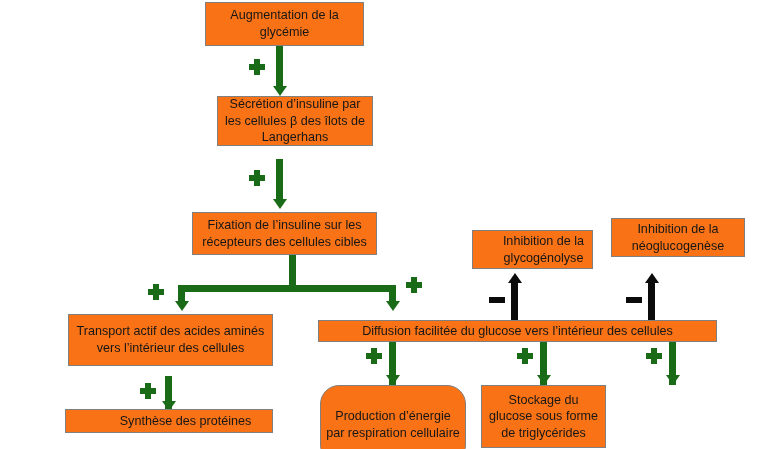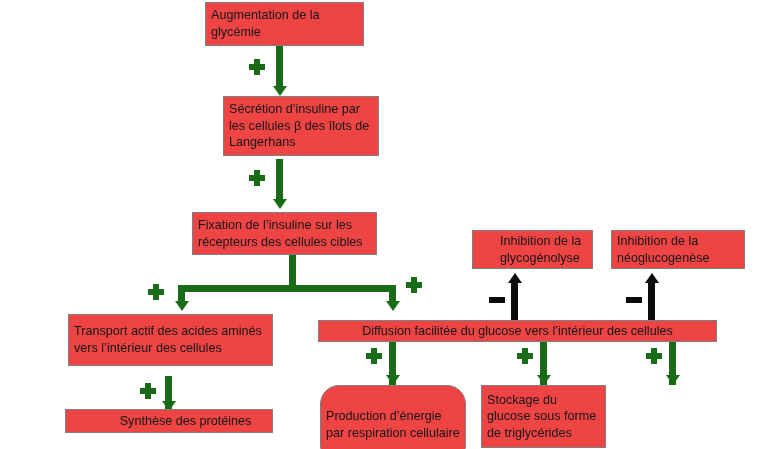--- a/index.html
+++ b/index.html
@@ -15,25 +15,26 @@
     position: relative;
     width: 760px;
     height: 449px;
     background: #ffffff;
     overflow: hidden;
   }
   .node {
     position: absolute;
     box-sizing: border-box;
     border: 1px solid #808080;
-    background: #ef4444;
+    background: #f97316;
     color: #161616;
     display: flex;
     align-items: center;
     justify-content: center;
+    text-align: center;
     font-size: 12.6px;
     line-height: 1.32;
     padding: 2px 5px;
     z-index: 3;
   }
   
   .vline {
     position: absolute;
     background: #1a6b17;
     z-index: 2;
@@ -138,32 +139,32 @@
   <div class="vline-black" style="left:511px; top:283px; width:7px; height:37px;"></div>
   <div class="arrowup-black" style="left:507.5px; top:273px;"></div>
   <div class="sign-minus" style="left:489px; top:297px;"></div>
 
   <div class="vline-black" style="left:648px; top:283px; width:7px; height:37px;"></div>
   <div class="arrowup-black" style="left:644.5px; top:273px;"></div>
   <div class="sign-minus" style="left:626px; top:297px;"></div>
 
   <div class="node" style="left:205px; top:2px; width:159px; height:44px;">Augmentation de la glycémie</div>
 
-  <div class="node" style="left:223px; top:96px; width:156px; height:60px;">Sécrétion d’insuline par les cellules β des îlots de Langerhans</div>
+  <div class="node" style="left:217px; top:96px; width:156px; height:50px;">Sécrétion d’insuline par les cellules β des îlots de Langerhans</div>
 
   <div class="node" style="left:192px; top:212px; width:185px; height:43px;">Fixation de l’insuline sur les récepteurs des cellules cibles</div>
 
   <div class="node" style="left:68px; top:314px; width:205px; height:52px;">Transport actif des acides aminés vers l’intérieur des cellules</div>
 
   <div class="node" style="left:65px; top:409px; width:208px; height:24px;padding-left:38px;">Synthèse des protéines</div>
 
   <div class="node" style="left:318px; top:320px; width:399px; height:22px;">Diffusion facilitée du glucose vers l’intérieur des cellules</div>
 
   <div class="node" style="left:320px; top:385px; width:146px; height:79px;border-radius:19px;">Production d’énergie par respiration cellulaire</div>
 
   <div class="node" style="left:481px; top:385px; width:125px; height:63px;">Stockage du glucose sous forme de triglycérides</div>
 
 
   <div class="node" style="left:472px; top:230px; width:121px; height:39px;padding-left:27px;">Inhibition de la glycogénolyse</div>
 
-  <div class="node" style="left:611px; top:230px; width:134px; height:39px;">Inhibition de la néoglucogenèse</div>
+  <div class="node" style="left:611px; top:218px; width:134px; height:39px;">Inhibition de la néoglucogenèse</div>
 
 </div>
 
 </body></html>

